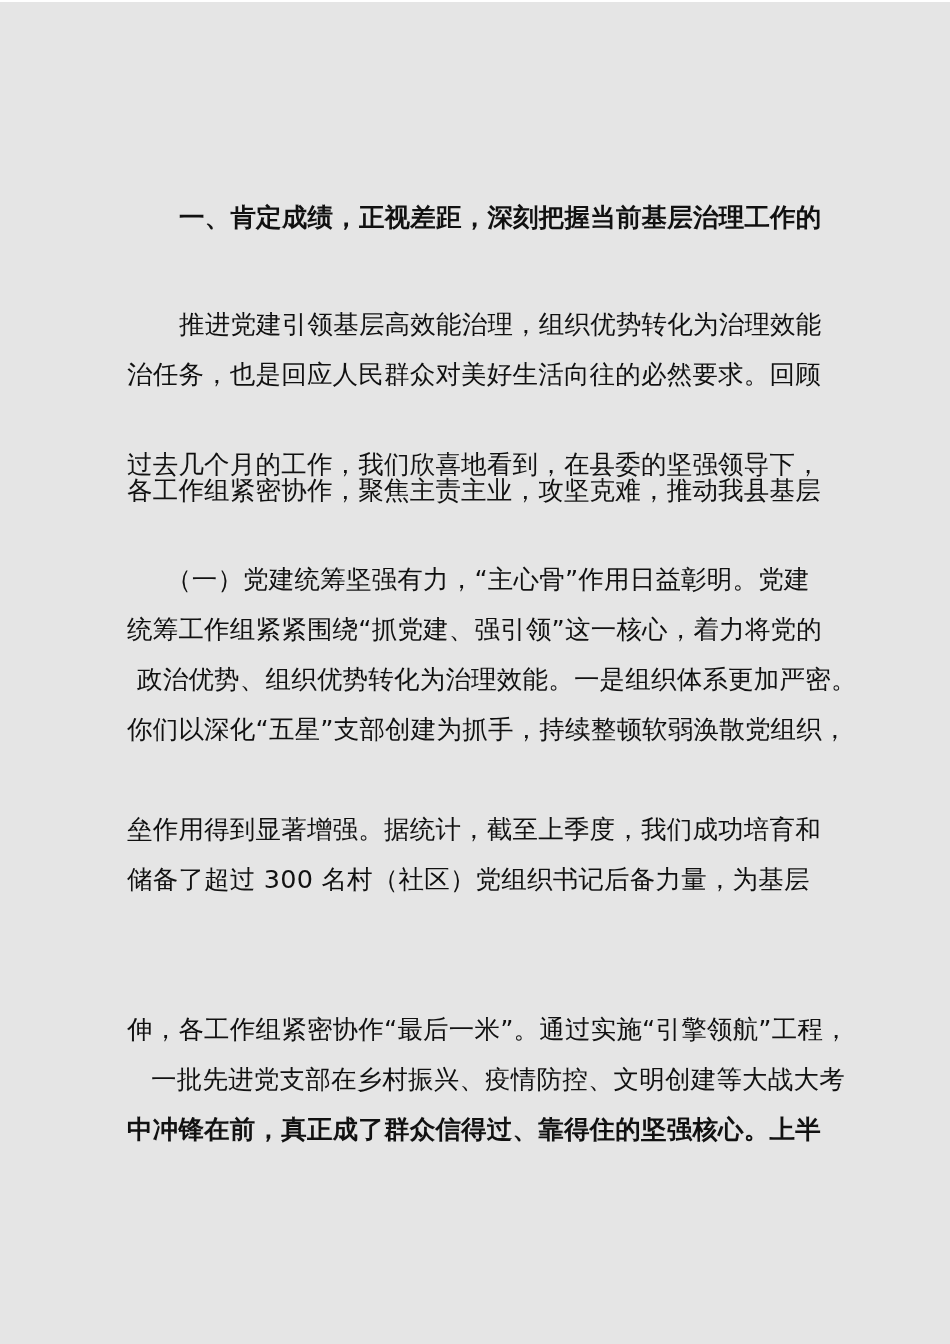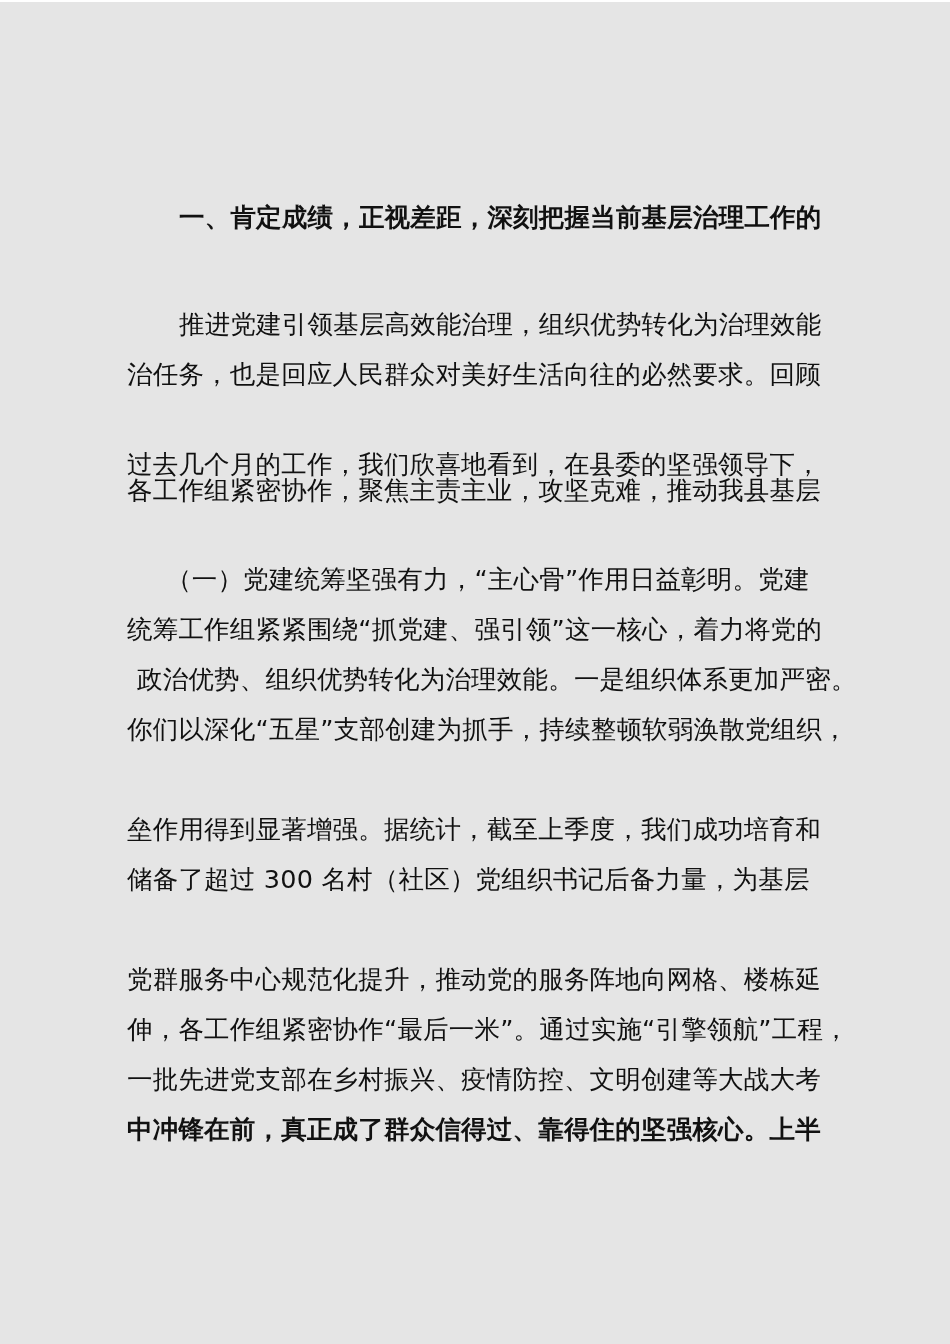--- a/index.html
+++ b/index.html
@@ -54,18 +54,17 @@
   <div class="line" style="top:352px;">治任务，也是回应人民群众对美好生活向往的必然要求。回顾</div>
   <div class="line" style="top:402px;margin-top:40px;">过去几个月的工作，我们欣喜地看到，在县委的坚强领导下，</div>
   <div class="line" style="top:452px;margin-top:16px;">各工作组紧密协作，聚焦主责主业，攻坚克难，推动我县基层</div>
 
   <div class="line indent-sub" style="top:557px;">（一）党建统筹坚强有力，“主心骨”作用日益彰明。党建</div>
   <div class="line" style="top:607px;">统筹工作组紧紧围绕“抓党建、强引领”这一核心，着力将党的</div>
   <div class="line" style="top:657px;margin-left:10px;">政治优势、组织优势转化为治理效能。一是组织体系更加严密。</div>
   <div class="line" style="top:707px;">你们以深化“五星”支部创建为抓手，持续整顿软弱涣散党组织，</div>
   <div class="line" style="top:807px;">垒作用得到显著增强。据统计，截至上季度，我们成功培育和</div>
   <div class="line" style="top:857px;">储备了超过 300 名村（社区）党组织书记后备力量，为基层</div>
-  <div class="line" style="top:957px;">党群服务中心规范化提升，推动党的服务阵地向网格、楼栋延</div>
   <div class="line" style="top:1007px;">伸，各工作组紧密协作“最后一米”。通过实施“引擎领航”工程，</div>
-  <div class="line" style="top:1057px;">一批先进党支部在乡村振兴、疫情防控、文明创建等大战大考</div>
+  <div class="line" style="top:1057px;margin-left:24px;">一批先进党支部在乡村振兴、疫情防控、文明创建等大战大考</div>
   <div class="line" style="top:1107px;font-weight:bold;">中冲锋在前，真正成了群众信得过、靠得住的坚强核心。上半</div>
 
 </div>
 
 </body></html>

